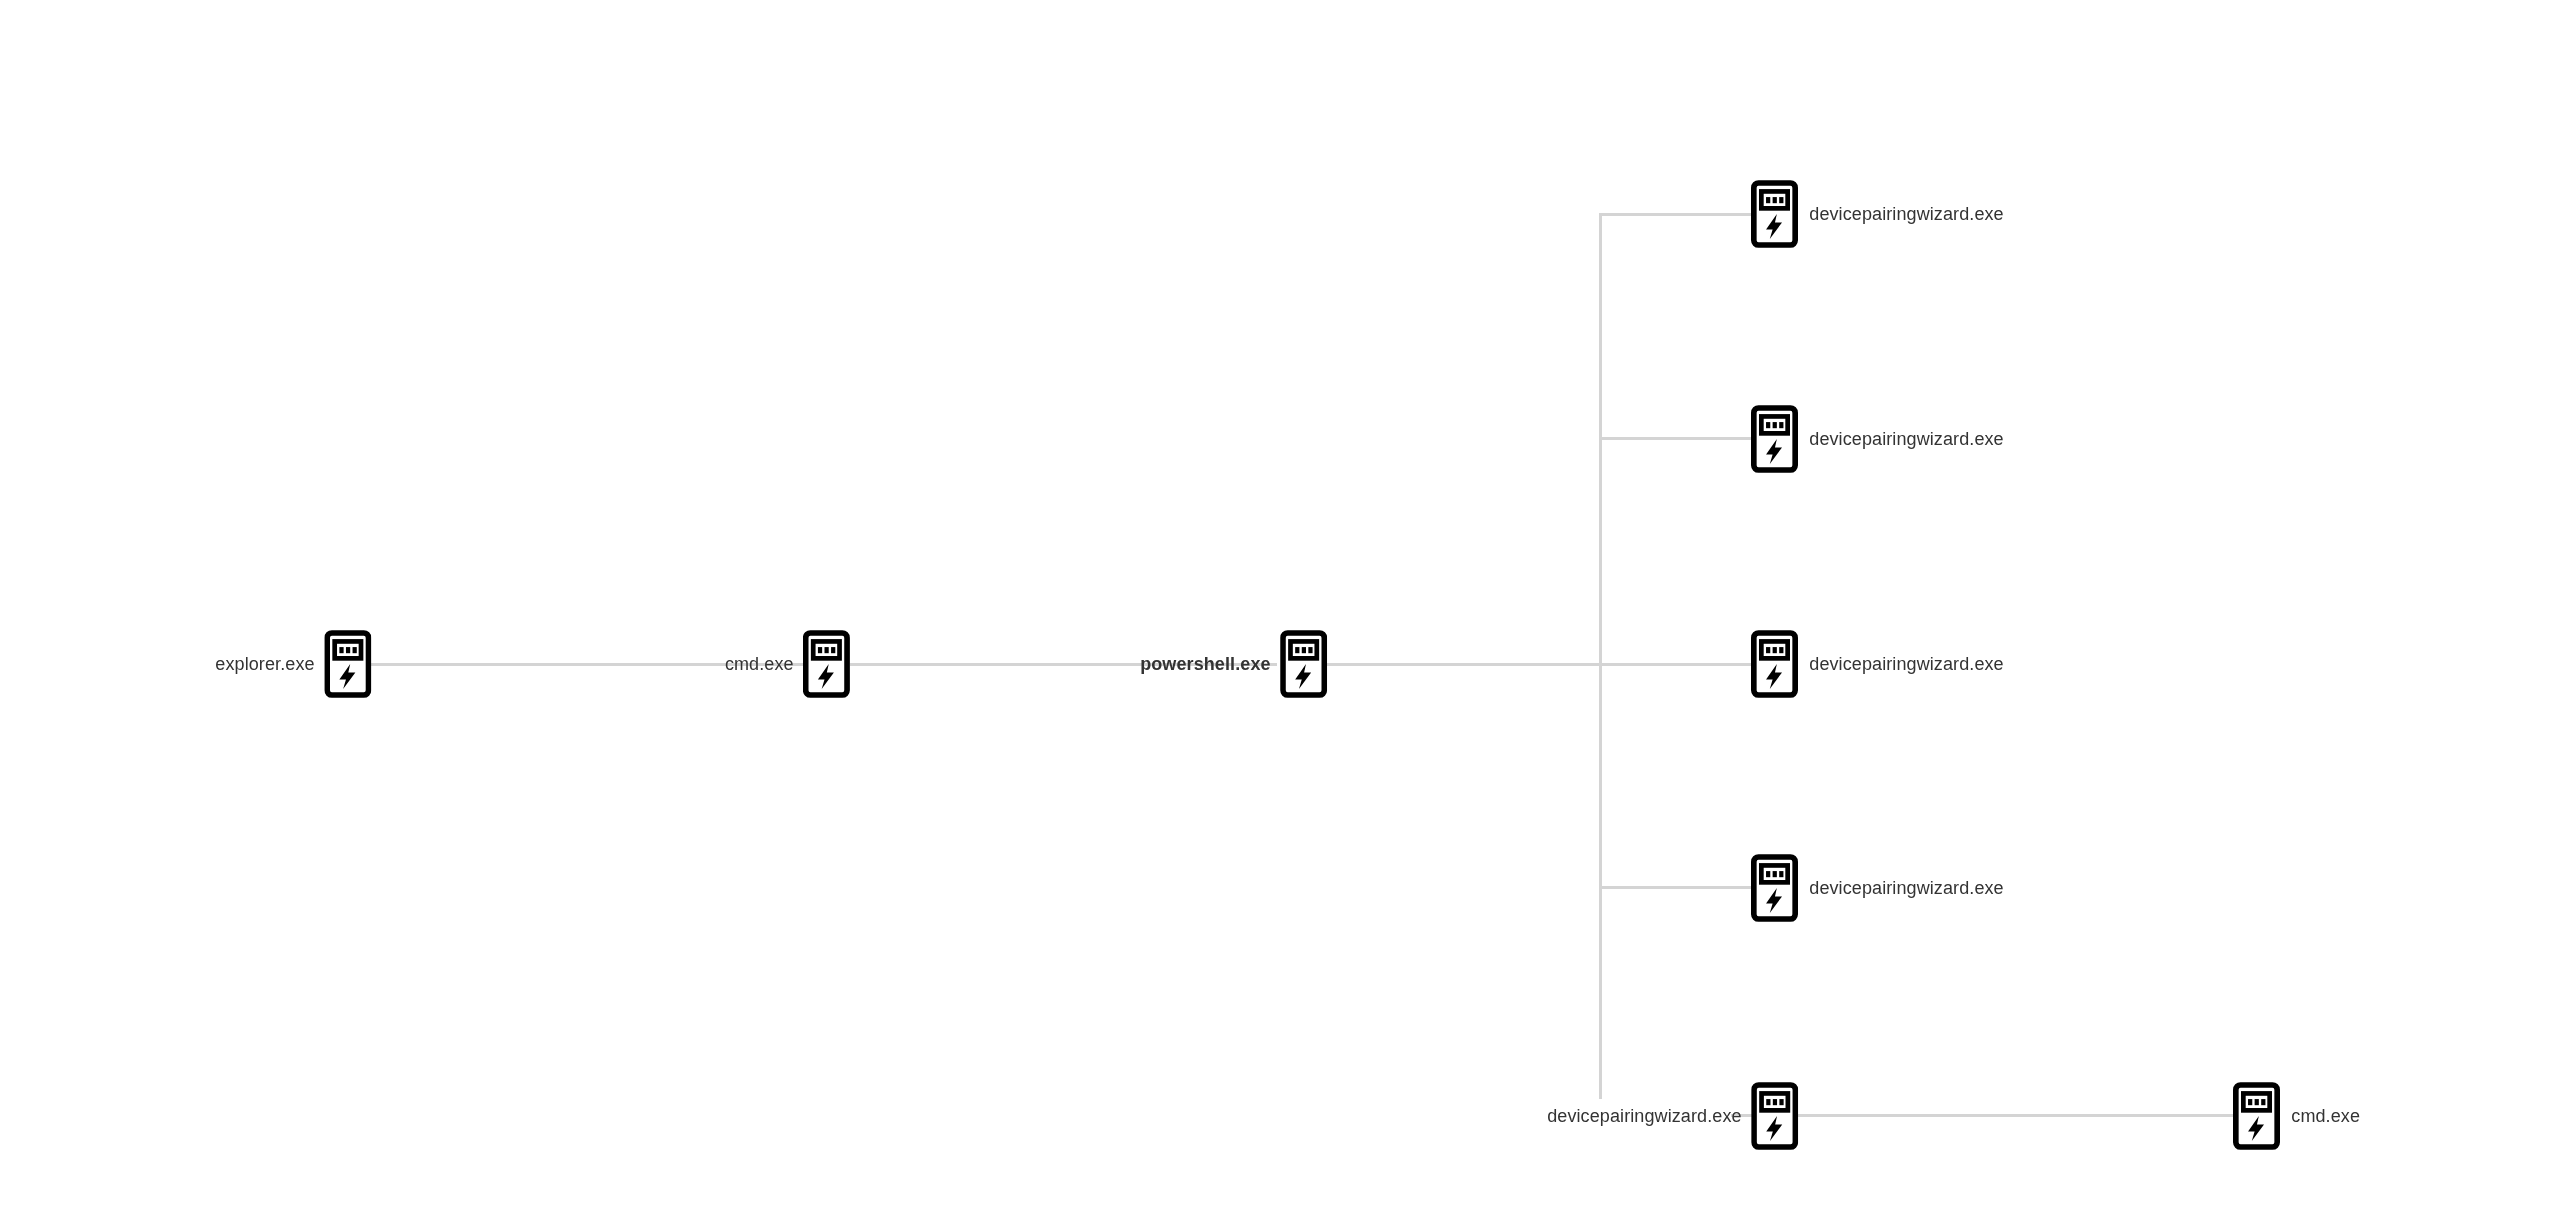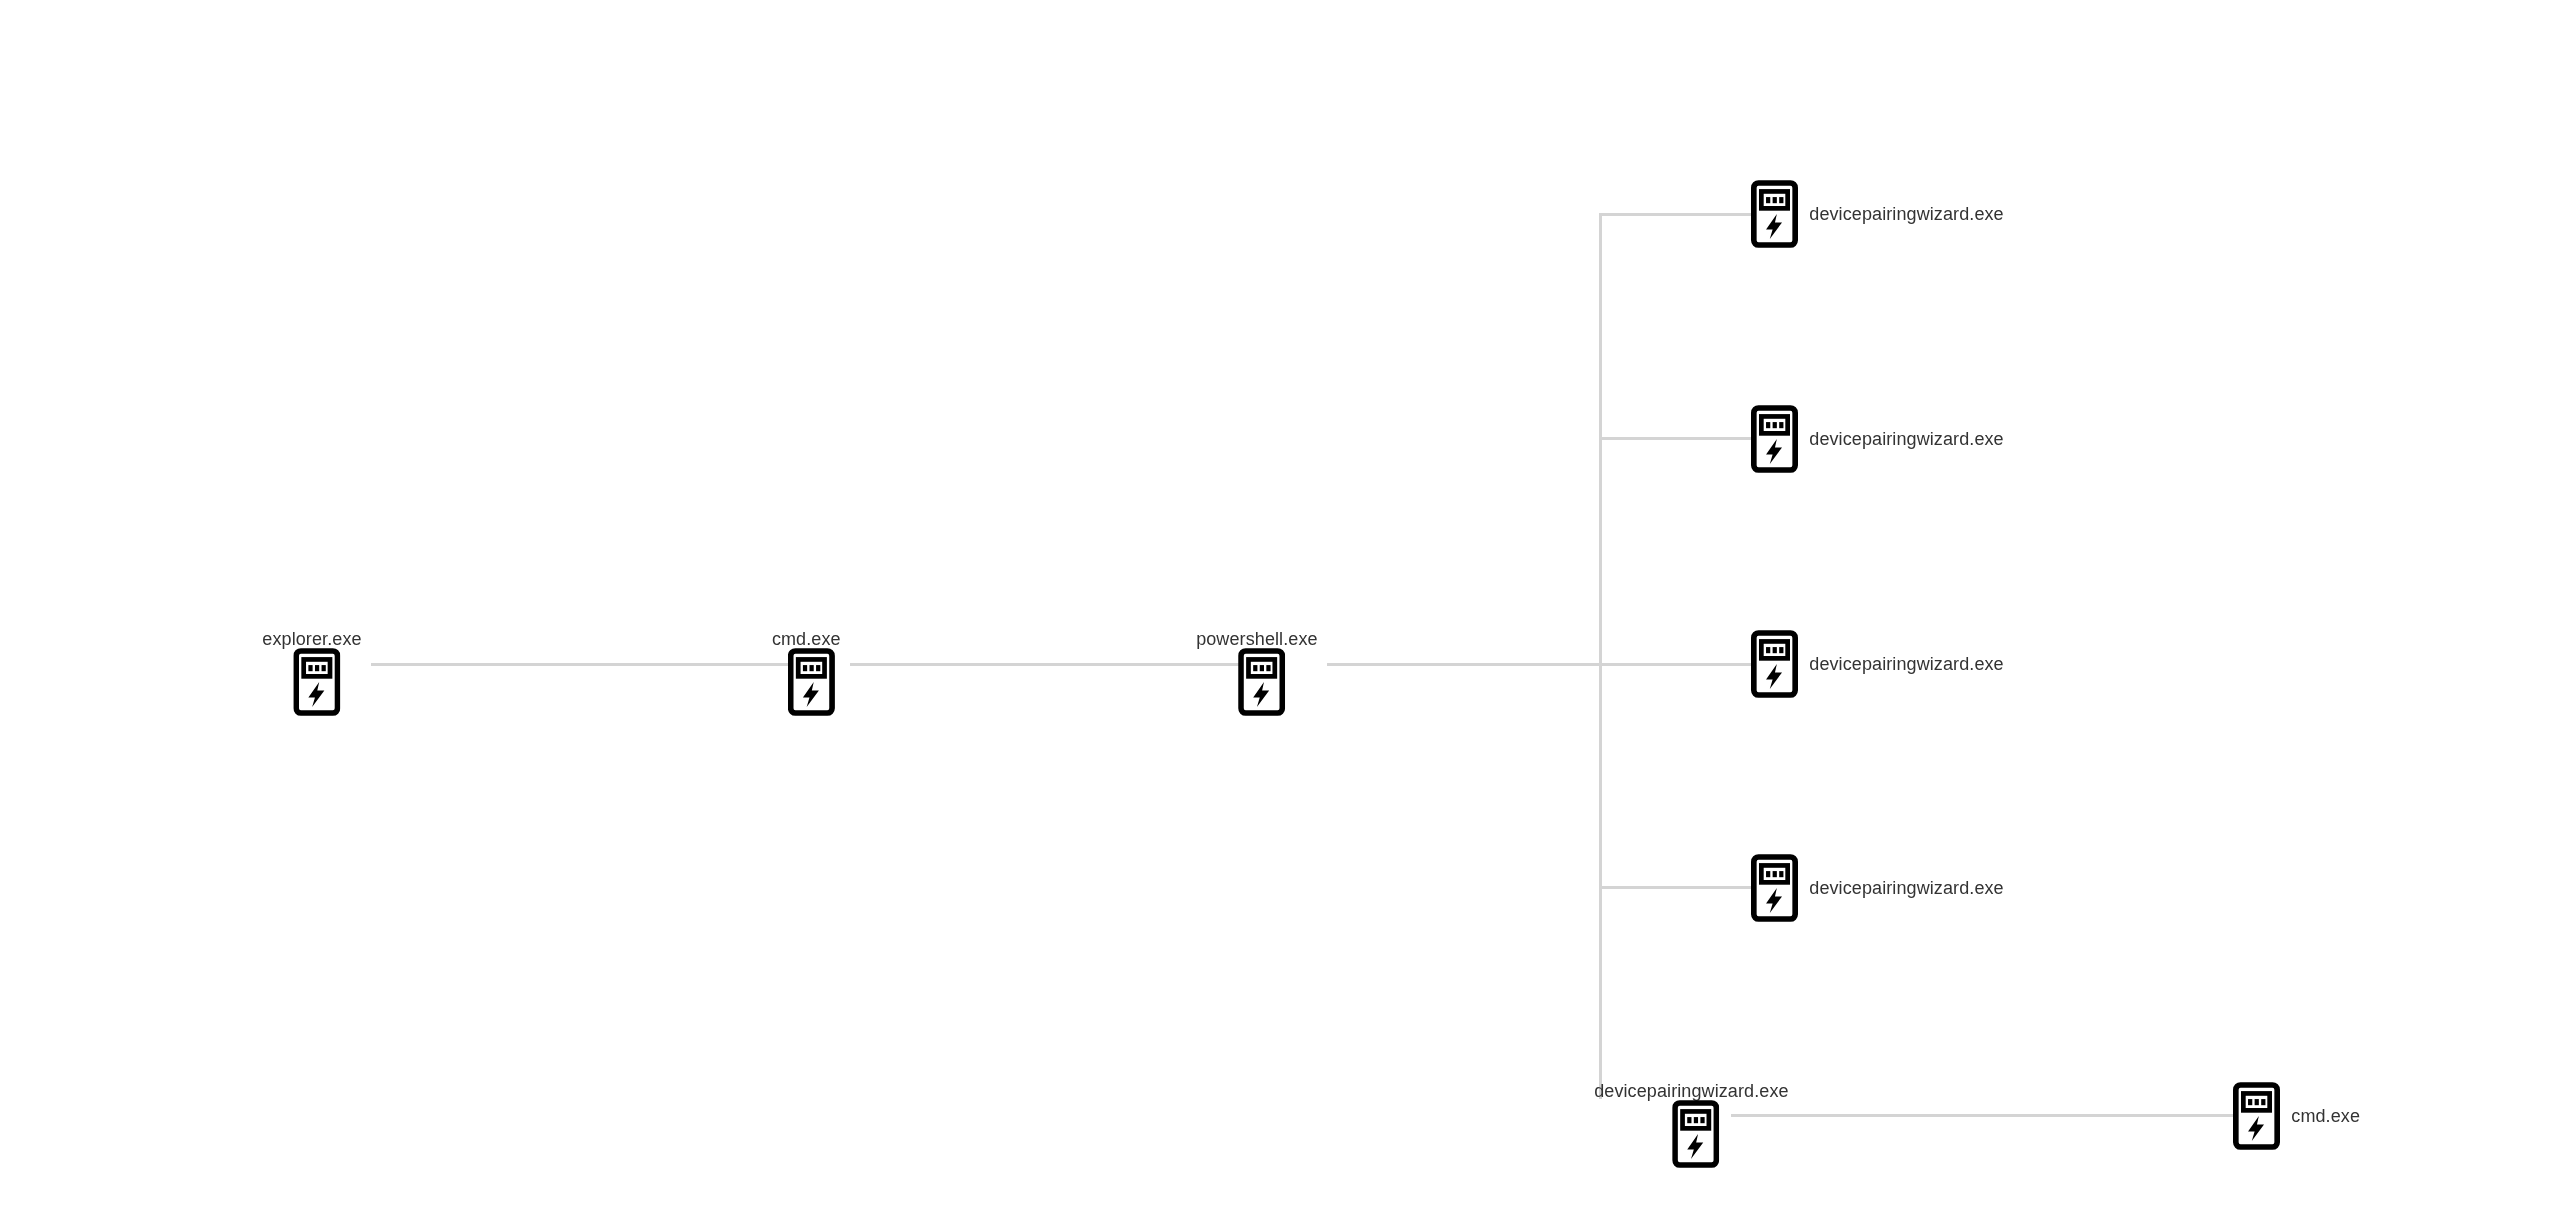--- a/index.html
+++ b/index.html
@@ -27,21 +27,21 @@
   .edge-h { height: 2.8px; }
   .edge-v { width: 2.8px; }
 
   
   .node {
     position: absolute;
     display: flex;
     align-items: center;
     white-space: nowrap;
   }
-  .node.label-left  { flex-direction: column; justify-content: flex-end; }
+  .node.label-left  { flex-direction: row; justify-content: flex-end; }
   .node.label-right { flex-direction: row; }
 
   .node-label {
     font-size: 18px;
     line-height: 1;
     color: #333333;
     letter-spacing: 0.1px;
   }
   .node.label-left .node-label  { margin-right: 9.4px; }
   .node.label-right .node-label { margin-left: 11.3px; }
@@ -92,21 +92,21 @@
         <rect x="3" y="3" width="44" height="66" rx="5" ry="5" fill="#ffffff" stroke="#000000" stroke-width="6"></rect>
         <rect x="11" y="12" width="28" height="18" fill="#ffffff" stroke="#000000" stroke-width="5"></rect>
         <rect x="16" y="18" width="4.5" height="6.5" fill="#000000"></rect>
         <rect x="23" y="18" width="4.5" height="6.5" fill="#000000"></rect>
         <rect x="30" y="18" width="4.5" height="6.5" fill="#000000"></rect>
         <path d="M27.5 36 L16 52.5 L23 52.5 L20 62.5 L33 45 L25.5 45 Z" fill="#000000"></path>
       </svg>
     </span>
   </div>
 
-  <div class="node label-left" style="left:1280px; top:630px; transform:translateX(-100%) translateX(47px);">
+  <div class="node label-left" style="left:1280px; top:630px; transform:translateX(-100%) translateX(47px);font-weight:bold;">
     <span class="node-label">powershell.exe</span>
     <span class="node-icon">
       <svg viewBox="0 0 50 72" xmlns="http://www.w3.org/2000/svg">
         <rect x="3" y="3" width="44" height="66" rx="5" ry="5" fill="#ffffff" stroke="#000000" stroke-width="6"></rect>
         <rect x="11" y="12" width="28" height="18" fill="#ffffff" stroke="#000000" stroke-width="5"></rect>
         <rect x="16" y="18" width="4.5" height="6.5" fill="#000000"></rect>
         <rect x="23" y="18" width="4.5" height="6.5" fill="#000000"></rect>
         <rect x="30" y="18" width="4.5" height="6.5" fill="#000000"></rect>
         <path d="M27.5 36 L16 52.5 L23 52.5 L20 62.5 L33 45 L25.5 45 Z" fill="#000000"></path>
       </svg>

